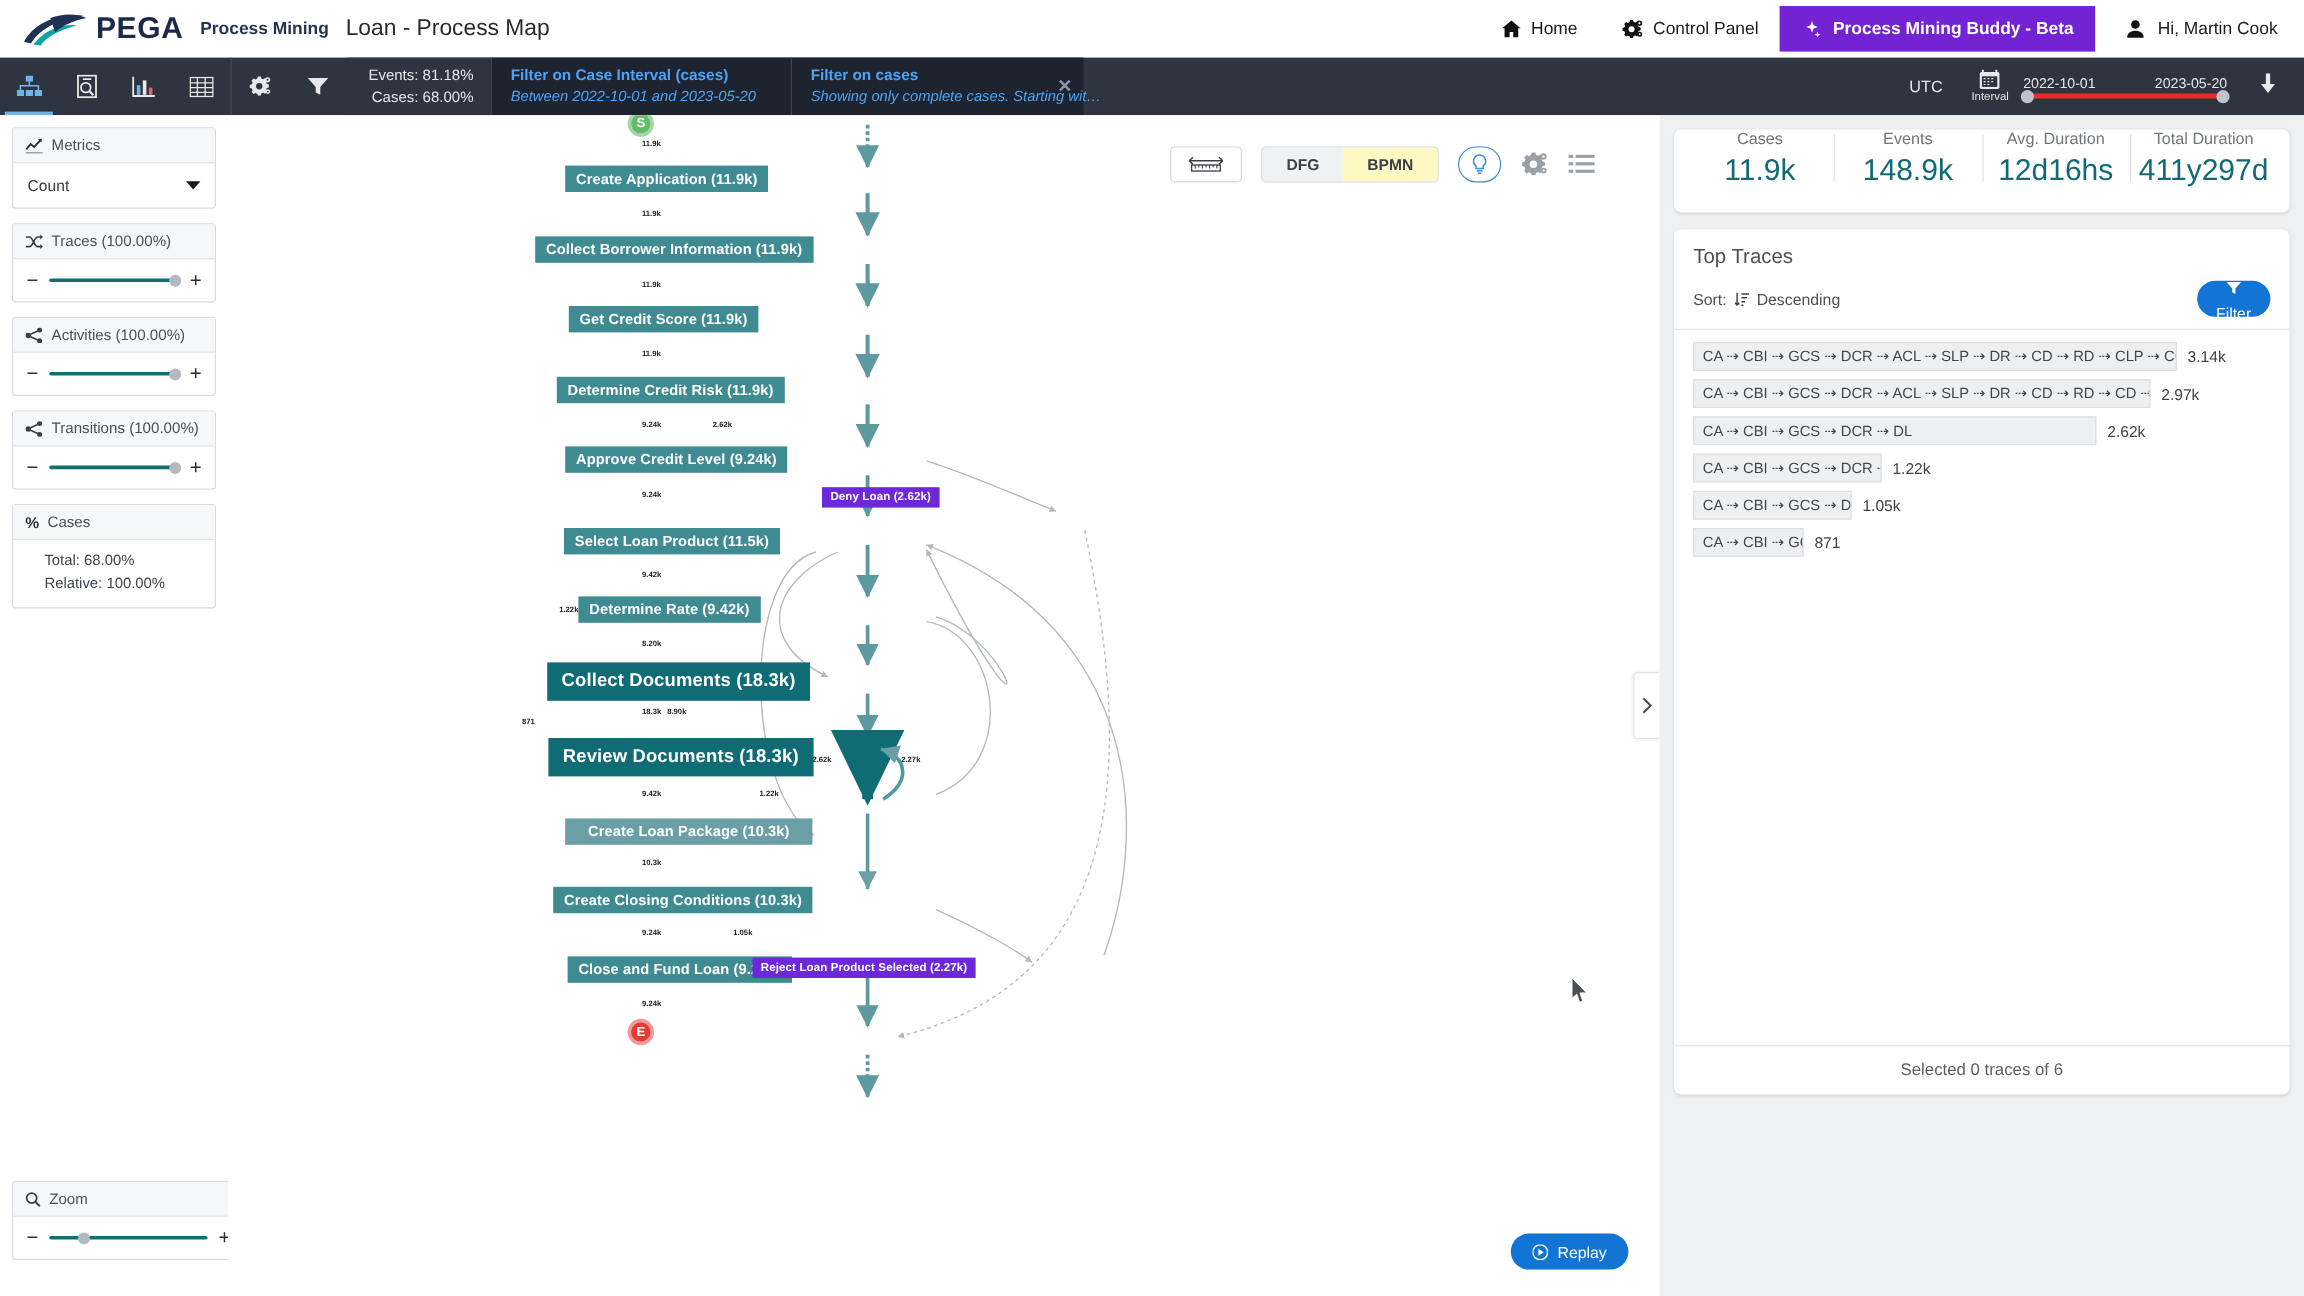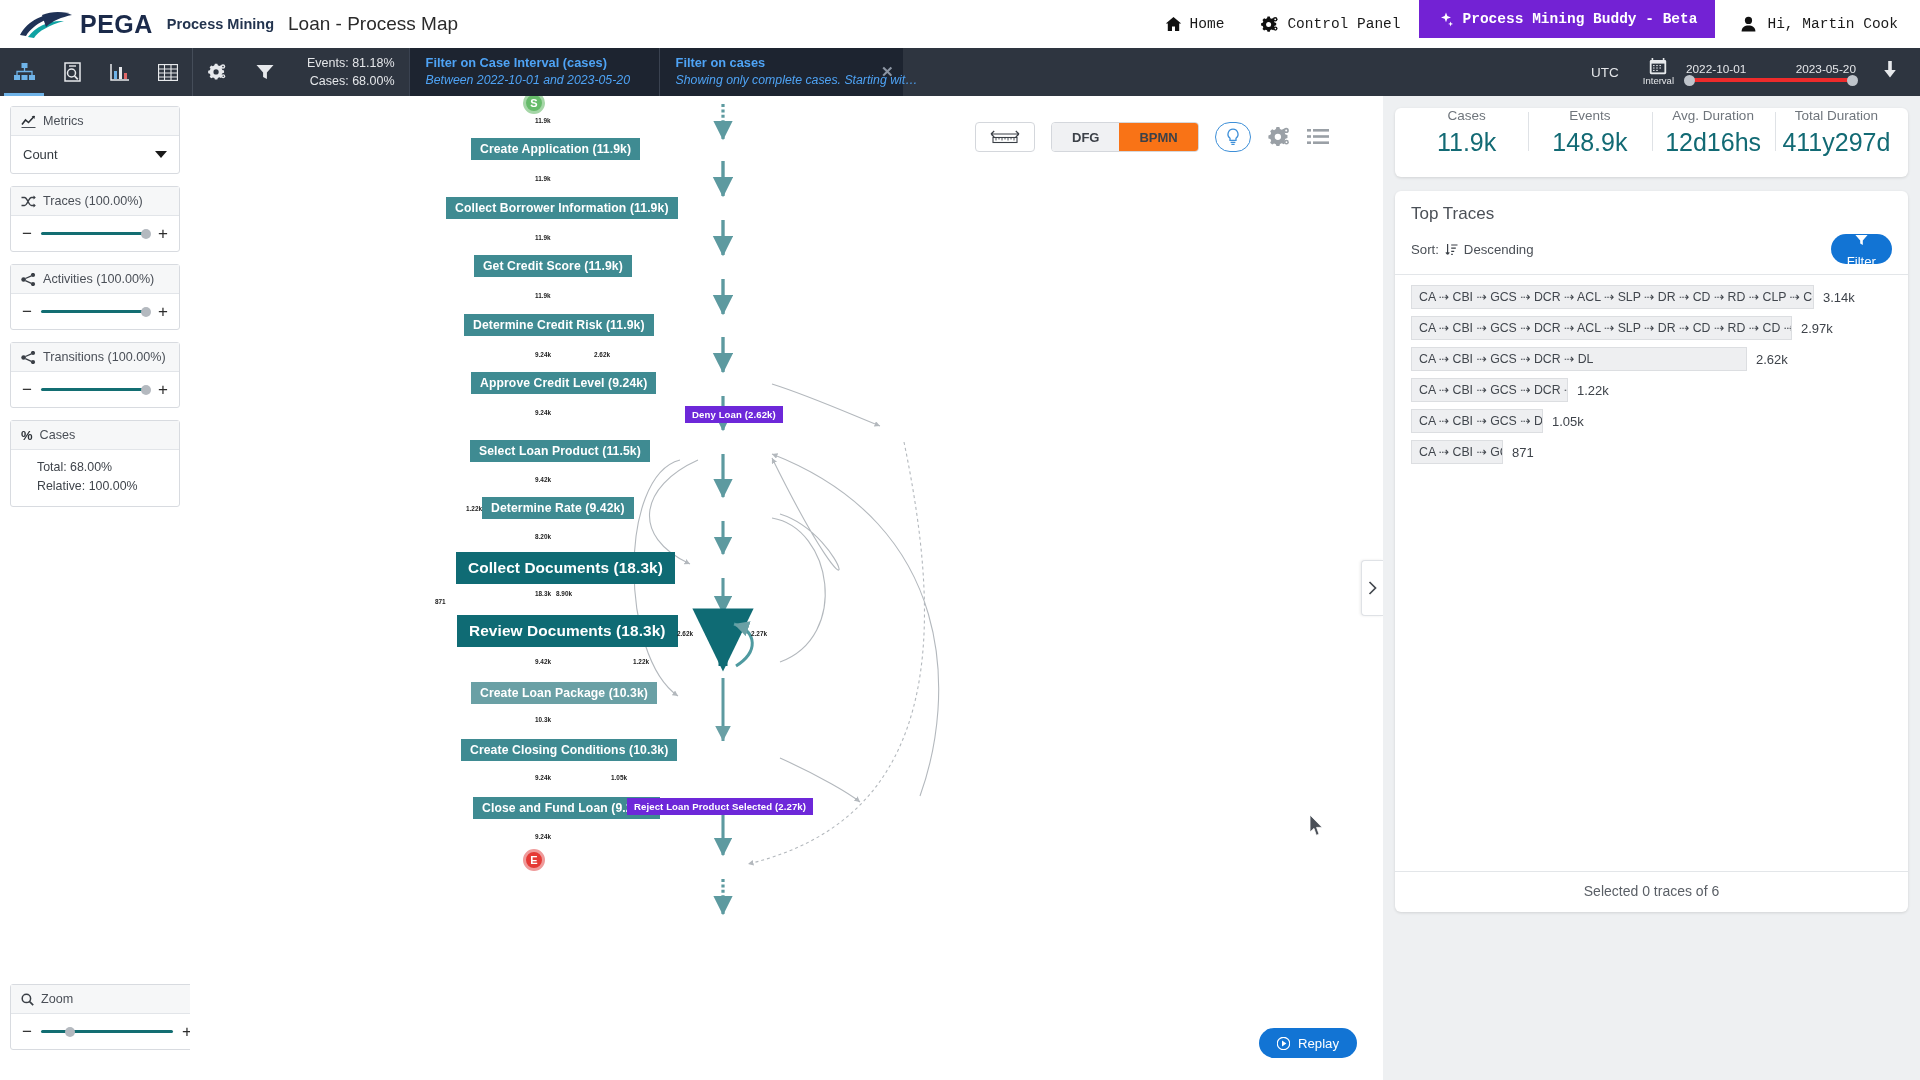--- a/index.html
+++ b/index.html
@@ -21,21 +21,21 @@
     font-size: 25px; font-weight: bold; letter-spacing: .5px;
     color: #1b2a4a; margin-left: 6px;
   }
   .brand-sub {
     font-size: 14.5px; font-weight: bold; color: #23344f; margin-left: 14px;
   }
   .page-title {
     font-size: 19px; color: #2b2b2b; margin-left: 14px; font-weight: 400;
   }
   .topbar-right {
-    margin-left: auto; display: flex; align-items: flex-start; height: 48px; font-family: Liberation Mono, monospace;
+    margin-left: auto; display: flex; align-items: center; height: 48px;
   }
   .hdr-link {
     display: flex; align-items: center; gap: 8px;
     font-size: 14.5px; color: #1a1a1a; padding: 0 18px; cursor: pointer;
     height: 48px;
   }
   .hdr-buddy {
     display: flex; align-items: center; gap: 9px;
     background: #7322d4; color: #fff; font-size: 14.5px; font-weight: bold;
     height: 38px; padding: 0 18px; cursor: pointer;
@@ -163,39 +163,39 @@
     border: 1px solid #d4d7dc; border-radius: 4px; background: #fff;
     height: 30px; display: flex; align-items: center; justify-content: center;
     padding: 0 14px; cursor: pointer;
   }
   .seg {
     display: flex; border: 1px solid #d4d7dc; border-radius: 4px; overflow: hidden;
     height: 30px;
   }
   .seg div {
     padding: 0 20px; display: flex; align-items: center; font-size: 13px;
-    font-weight: bold; color: #3c4148; cursor: pointer; background: #f97316;
+    font-weight: bold; color: #3c4148; cursor: pointer; background: #fef9c3;
   }
   .seg div.on { background: #f0f1f3; }
   .bulb {
     width: 36px; height: 30px; border: 1.5px solid #3d8fd8; border-radius: 16px;
     display: flex; align-items: center; justify-content: center; cursor: pointer;
     background: #fff;
   }
   .icon-plain { cursor: pointer; line-height: 0; }
 
   
   .node {
     position: absolute; color: #fff; font-weight: bold;
     display: flex; align-items: center; justify-content: center;
     white-space: nowrap; letter-spacing: .1px;
   }
   .n-std { background: #3f8b92; font-size: 12.2px; padding: 4px 9px; }
   .n-hi  { background: #0f6b74; font-size: 15.4px; padding: 7px 12px; }
-  .n-lt  { background: #6aa0a5; font-size: 12.2px; padding: 4px 9px; }
+  .n-lt  { background: #6aa0a5; font-size: 12.2px; padding: 4px 19px; }
   .n-gray{ background: #6d28d9; font-size: 9.6px; padding: 3px 7px; font-weight: bold; }
   .endpoint {
     position: absolute; width: 22px; height: 22px; border-radius: 50%;
     color: #fff; font-size: 11px; font-weight: bold;
     display: flex; align-items: center; justify-content: center;
   }
   .ep-s { background: #66bb6a; border: 3px solid #a5d6a7; }
   .ep-e { background: #e53935; border: 3px solid #ef9a9a; }
   .edge-lbl {
     position: absolute; font-size: 6.4px; color: #1b1b1b; font-weight: bold;

